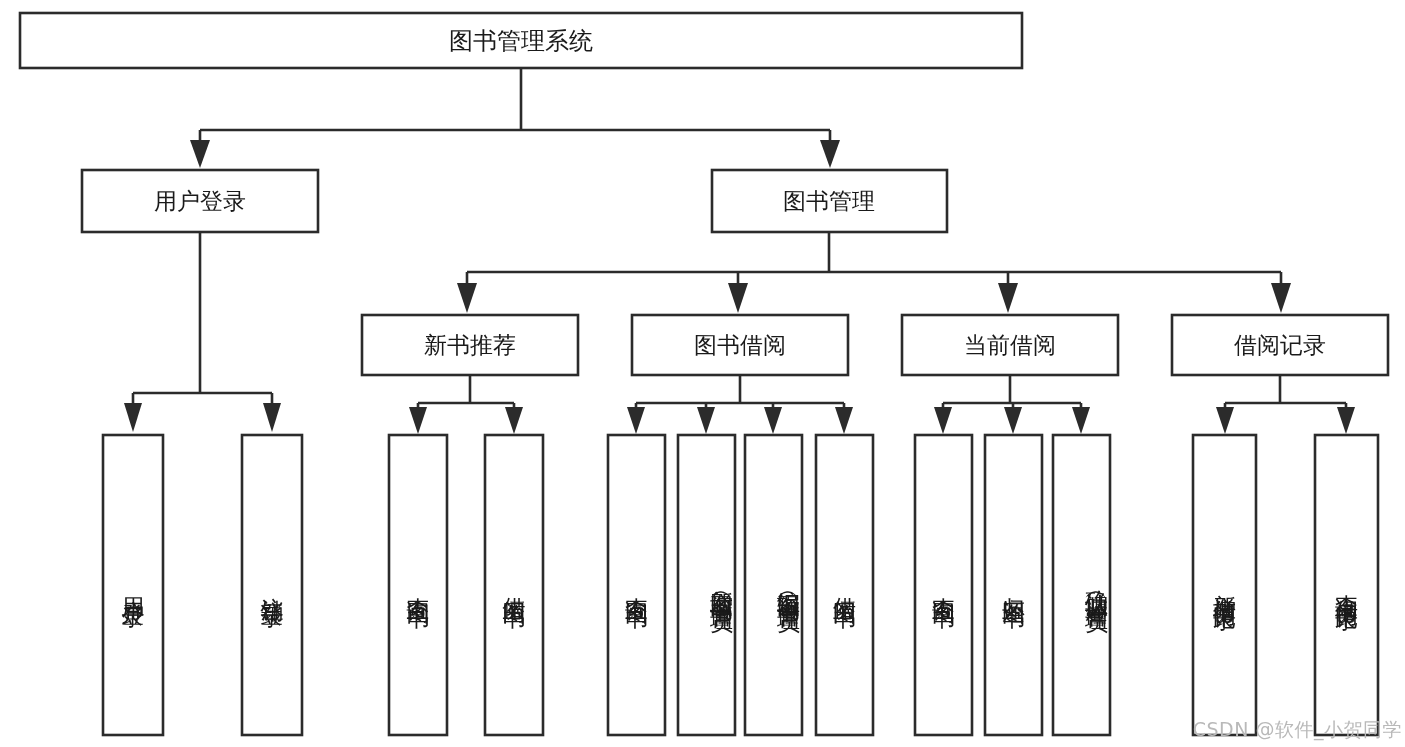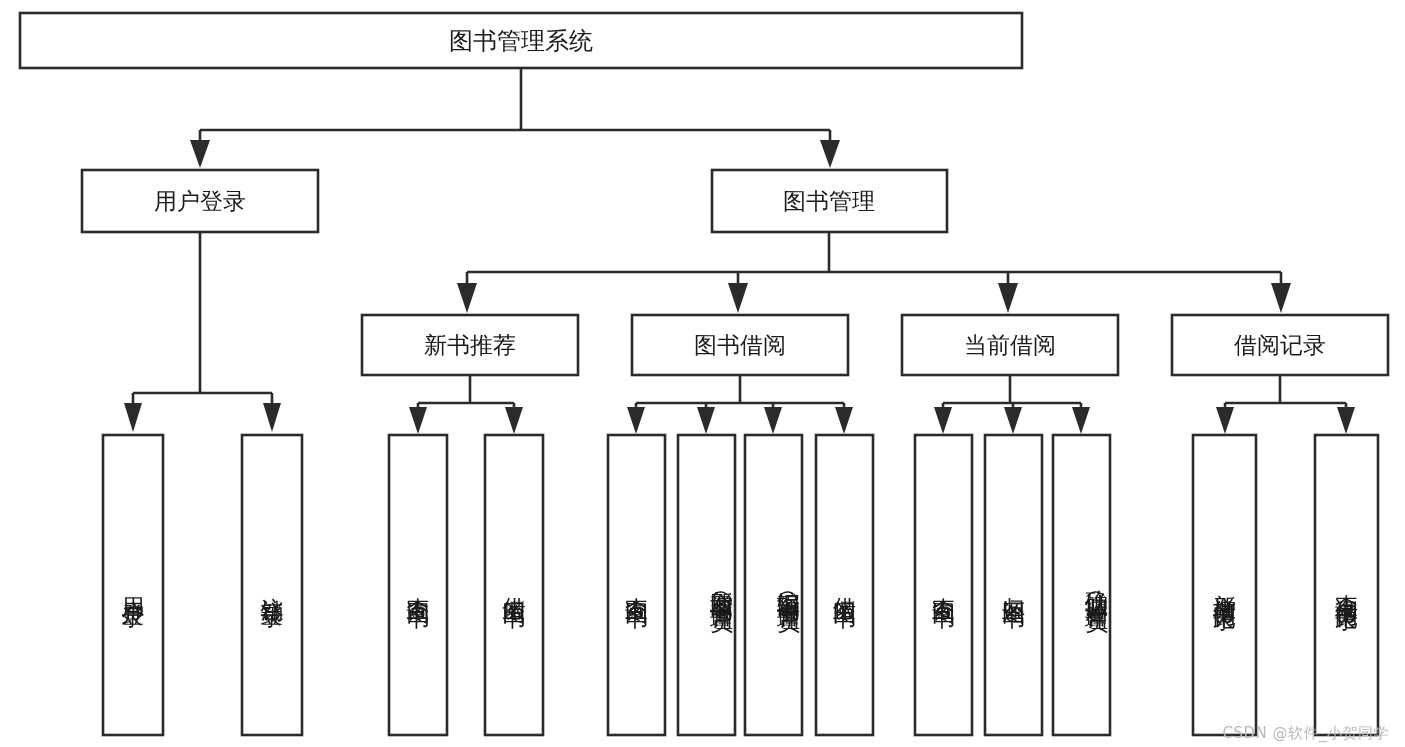--- a/index.html
+++ b/index.html
@@ -68,24 +68,24 @@
     font-family: "DejaVu Sans", "Liberation Sans", sans-serif;
     font-size: 23px;
     line-height: 1.18;
     letter-spacing: 3px;
     color: #1a1a1a;
     white-space: nowrap;
     pointer-events: none;
   }
   .watermark {
     position: absolute;
-    right: 16px;
+    right: 3px;
     bottom: 4px;
     font-family: "DejaVu Sans", "Liberation Sans", sans-serif;
-    font-size: 15px;
+    font-size: 19px;
     color: #b9b9b9;
     letter-spacing: 0.5px;
     user-select: none;
     text-align: right;
   }
 </style>
 </head>
 <body>
 
 <div id="diagram-root">

